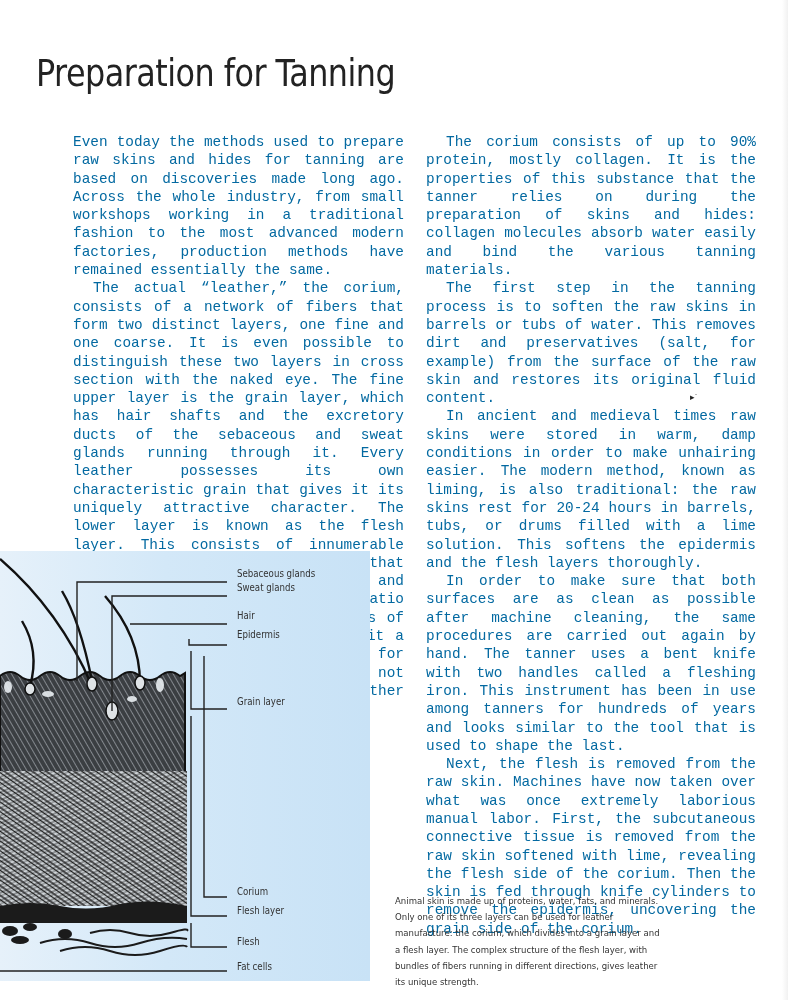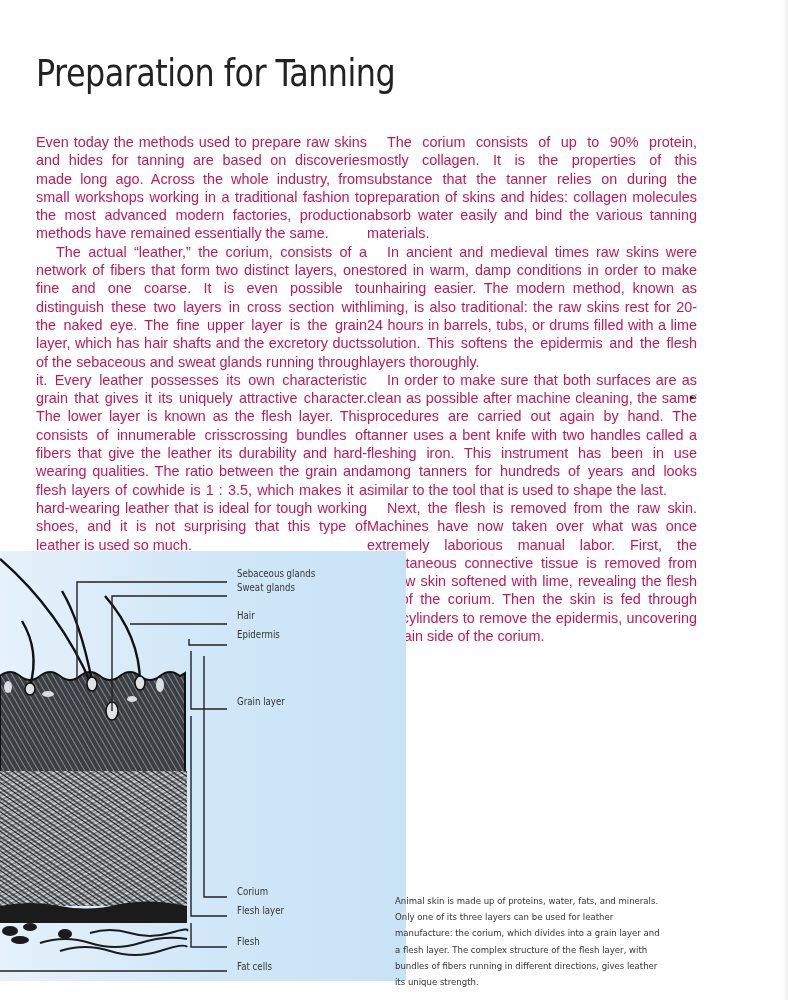--- a/index.html
+++ b/index.html
@@ -12,32 +12,31 @@
     background: linear-gradient(to right, #ffffff, #f1f1f1);
   }
   .title {
     position: absolute; left: 36px; top: 52px; margin: 0;
     font-family: "DejaVu Sans", sans-serif; font-weight: normal;
     font-size: 37px; letter-spacing: -0.6px; color: #222;
     transform: scaleX(0.86); transform-origin: left top; white-space: nowrap;
   }
   .col {
     position: absolute;
-    font-family: Liberation Sans, sans-serif; font-size: 14.4px; line-height: 18.3px;
-    color: #be185d; text-align: justify;
+    font-family: Liberation Mono, monospace; font-size: 14.4px; line-height: 18.3px;
+    color: #0369a1; text-align: justify; margin-left: 37px;
   }
   .col p { margin: 0; text-indent: 20px; }
   .col p.first { text-indent: 0; }
   #col-left { left: 36px; top: 133px; width: 331px; }
-  #col-right { left: 367px; top: 133px; width: 330px; }
+  #col-right { left: 389px; top: 133px; width: 330px; }
 
   .figure {
     position: absolute; left: 0; top: 551px; width: 370px; height: 430px;
     background: linear-gradient(to right, #e6f1fa 0%, #d3e8f8 45%, #c8e2f6 100%);
-    padding-left: 36px;
   }
   .figure svg { position: absolute; left: 0; top: 0; }
   .label {
     position: absolute; left: 237px;
     font-family: "DejaVu Sans", sans-serif; font-size: 9.6px; color: #333;
     transform: scaleX(0.9); transform-origin: left top; white-space: nowrap;
   }
   .caption {
     position: absolute; left: 395px; top: 893px; width: 290px;
     font-family: "DejaVu Sans", sans-serif; font-size: 9.2px; line-height: 16.2px;
@@ -52,20 +51,21 @@
 
 <h1 class="title">Preparation for Tanning</h1>
 
 <div class="col" id="col-left">
   <p class="first">Even today the methods used to prepare raw skins and hides for tanning are based on discoveries made long ago. Across the whole industry, from small workshops working in a traditional fashion to the most advanced modern factories, production methods have remained essentially the same.</p>
   <p>The actual “leather,” the corium, consists of a network of fibers that form two distinct layers, one fine and one coarse. It is even possible to distinguish these two layers in cross section with the naked eye. The fine upper layer is the grain layer, which has hair shafts and the excretory ducts of the sebaceous and sweat glands running through it. Every leather possesses its own characteristic grain that gives it its uniquely attractive character. The lower layer is known as the flesh layer. This consists of innumerable crisscrossing bundles of fibers that give the leather its durability and hard-wearing qualities. The ratio between the grain and flesh layers of cowhide is 1 : 3.5, which makes it a hard-wearing leather that is ideal for tough working shoes, and it is not surprising that this type of leather is used so much.</p>
 </div>
 
 <div class="col" id="col-right">
   <p>The corium consists of up to 90% protein, mostly collagen. It is the properties of this substance that the tanner relies on during the preparation of skins and hides: collagen molecules absorb water easily and bind the various tanning materials.</p>
+  <p>The first step in the tanning process is to soften the raw skins in barrels or tubs of water. This removes dirt and preservatives (salt, for example) from the surface of the raw skin and restores its original fluid content.</p>
   <p>In ancient and medieval times raw skins were stored in warm, damp conditions in order to make unhairing easier. The modern method, known as liming, is also traditional: the raw skins rest for 20-24 hours in barrels, tubs, or drums filled with a lime solution. This softens the epidermis and the flesh layers thoroughly.</p>
   <p>In order to make sure that both surfaces are as clean as possible after machine cleaning, the same procedures are carried out again by hand. The tanner uses a bent knife with two handles called a fleshing iron. This instrument has been in use among tanners for hundreds of years and looks similar to the tool that is used to shape the last.</p>
   <p>Next, the flesh is removed from the raw skin. Machines have now taken over what was once extremely laborious manual labor. First, the subcutaneous connective tissue is removed from the raw skin softened with lime, revealing the flesh side of the corium. Then the skin is fed through knife cylinders to remove the epidermis, uncovering the grain side of the corium.</p>
 </div>
 
 <div class="speck">▸˙</div>
 
 <div class="figure">
   <svg width="370" height="430" viewBox="0 0 370 430">
     <defs>

